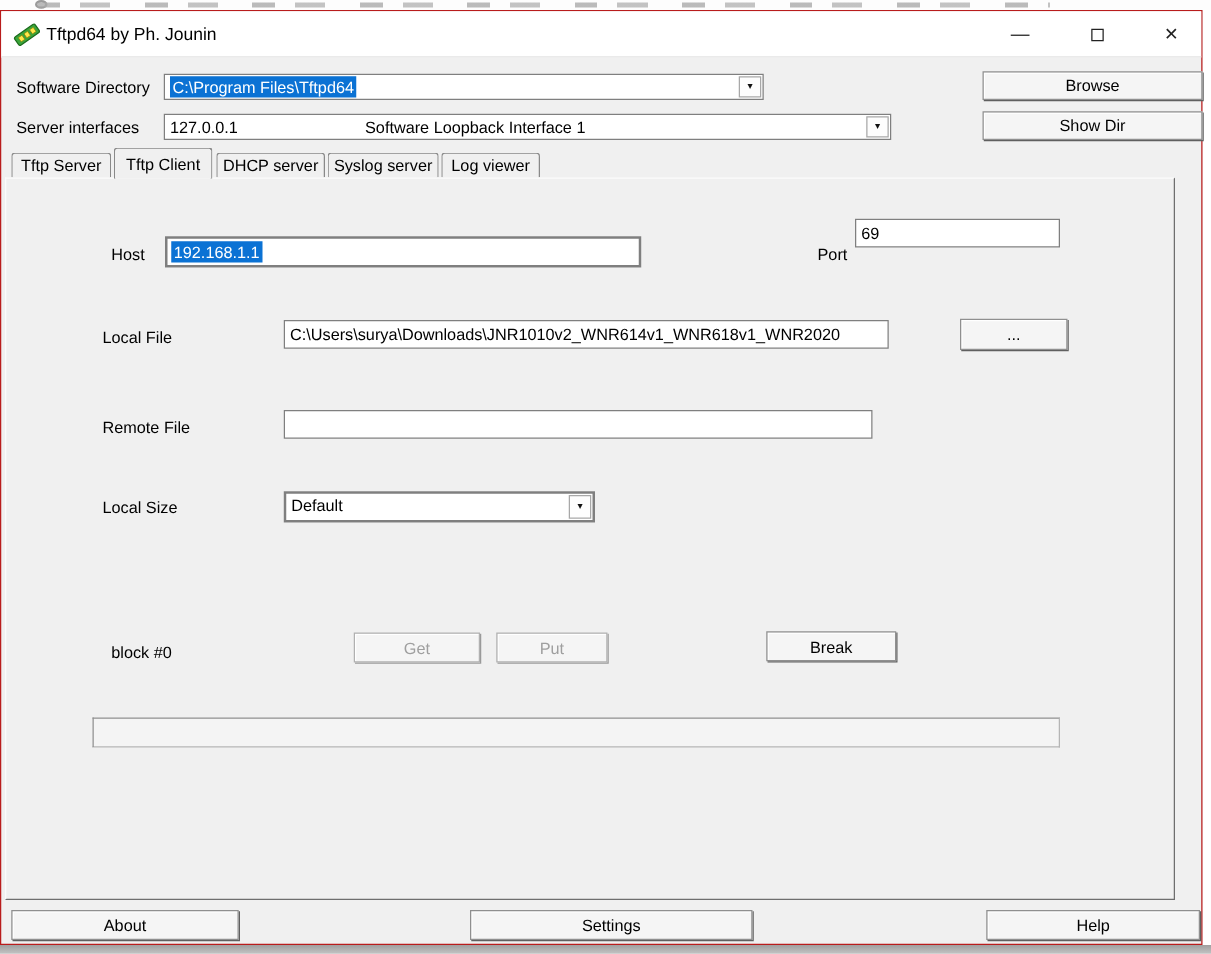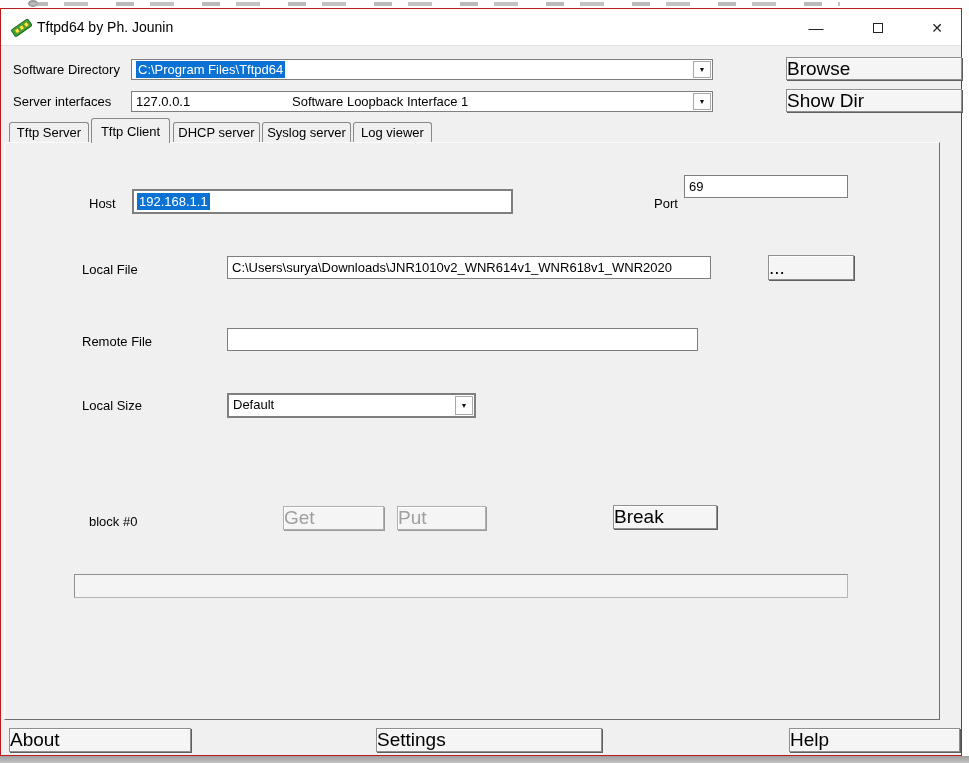--- a/index.html
+++ b/index.html
@@ -42,41 +42,41 @@
   .sel { background:var(--selection-blue,#0078d7); color:#fff; padding:1px 2px; }
   .combo { position:absolute; background:#fff; border:1px solid #7f7f7f; overflow:hidden; }
   .combo .val { position:absolute; left:4px; top:2px; white-space:nowrap; }
   .combo .drop { position:absolute; right:1px; top:1px; bottom:1px; width:18px; background:#fdfdfd;
     border:1px solid #a8a8a8; display:flex; align-items:center; justify-content:center; font-size:7px; color:#111; }
   .combo.thick { border:2px solid #7f7f7f; }
 
   
   .btn { position:absolute; background:#f5f5f5; border:1px solid #8f8f8f;
     box-shadow:1px 1px 0 #5f5f5f, inset 1px 1px 0 #fff;
-    display:flex; align-items:center; font-size:19px; cursor:default; }
+    display:flex; align-items:center; justify-content:center; font-size:13px; cursor:default; }
   .btn.disabled { color:var(--disabled-text,#9f9f9f); border-color:#b0b0b0; box-shadow:1px 1px 0 #9a9a9a, inset 1px 1px 0 #fff; }
 
   
   .tab { position:absolute; top:113px; height:20px; background:#f0f0f0;
     border:1px solid #898989; border-bottom:none; border-radius:3px 3px 0 0;
     display:flex; align-items:center; justify-content:center; z-index:1; }
   .tab.active { top:109px; height:25px; z-index:3; }
 
   #tab-panel { position:absolute; left:3px; top:133px; width:936px; height:578px; background:#f0f0f0;
     border-top:1px solid #fbfbfb; border-left:1px solid #fbfbfb;
     border-right:1px solid #6e6e6e; border-bottom:1px solid #6e6e6e; z-index:2; }
 
   
   #progress { position:absolute; left:69px; top:431px; width:774px; height:24px;
     background:#f4f4f4; border:1px solid #b5b5b5; border-top-color:#8f8f8f; border-left-color:#8f8f8f; }
   #progress .fill { height:100%; background:var(--selection-blue,#0078d7); width:0%; }
 
   
   #lbl-curdir { left:12px; top:53px; }
-  #combo-curdir { left:130px; top:50px; width:582px; height:21px;padding-left:23px; }
+  #combo-curdir { left:130px; top:50px; width:480px; height:21px;padding-left:23px; }
   #btn-browse { left:785px; top:48px; width:176px; height:23px; }
   #lbl-serverif { left:12px; top:85px; }
   #combo-serverif { left:130px; top:82px; width:582px; height:21px; }
   #combo-serverif .ifname { position:absolute; left:160px; top:2px; white-space:nowrap; }
   #btn-showdir { left:785px; top:80px; width:176px; height:23px; }
 
   
   #tab-server { left:8px;  width:80px; }
   #tab-client { left:90px; width:79px; }
   #tab-dhcp   { left:172px; width:87px; }

